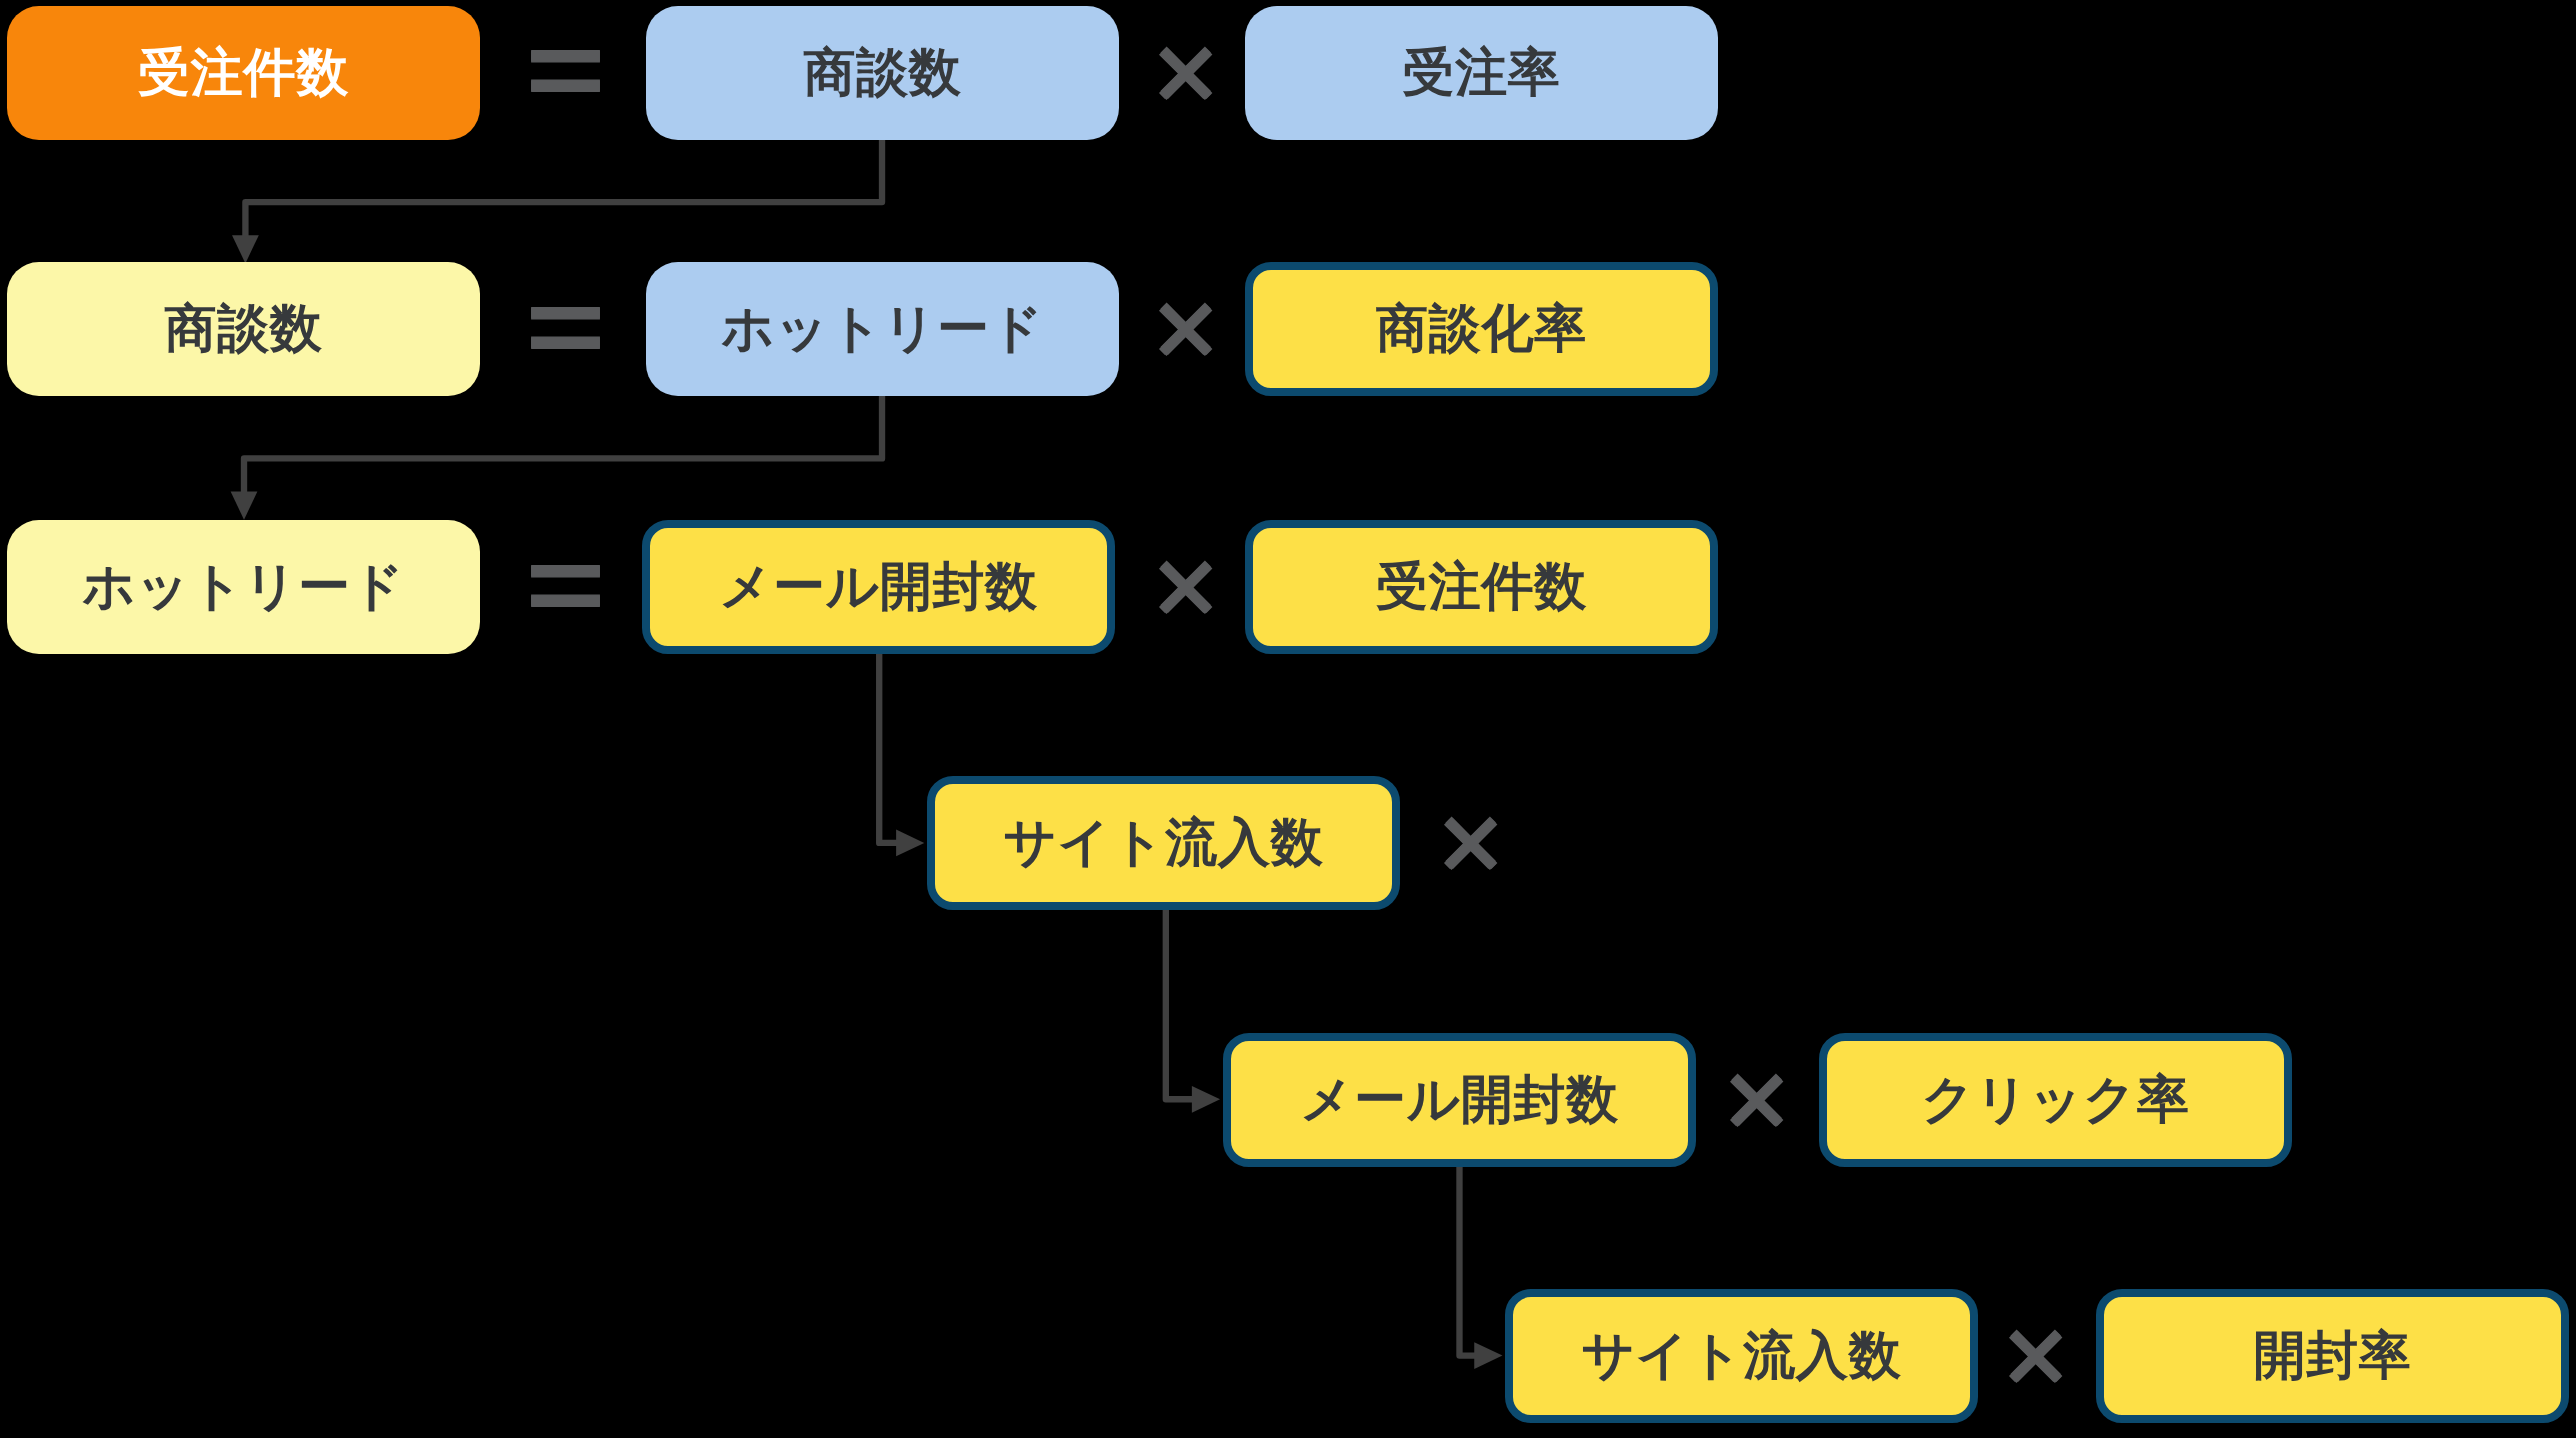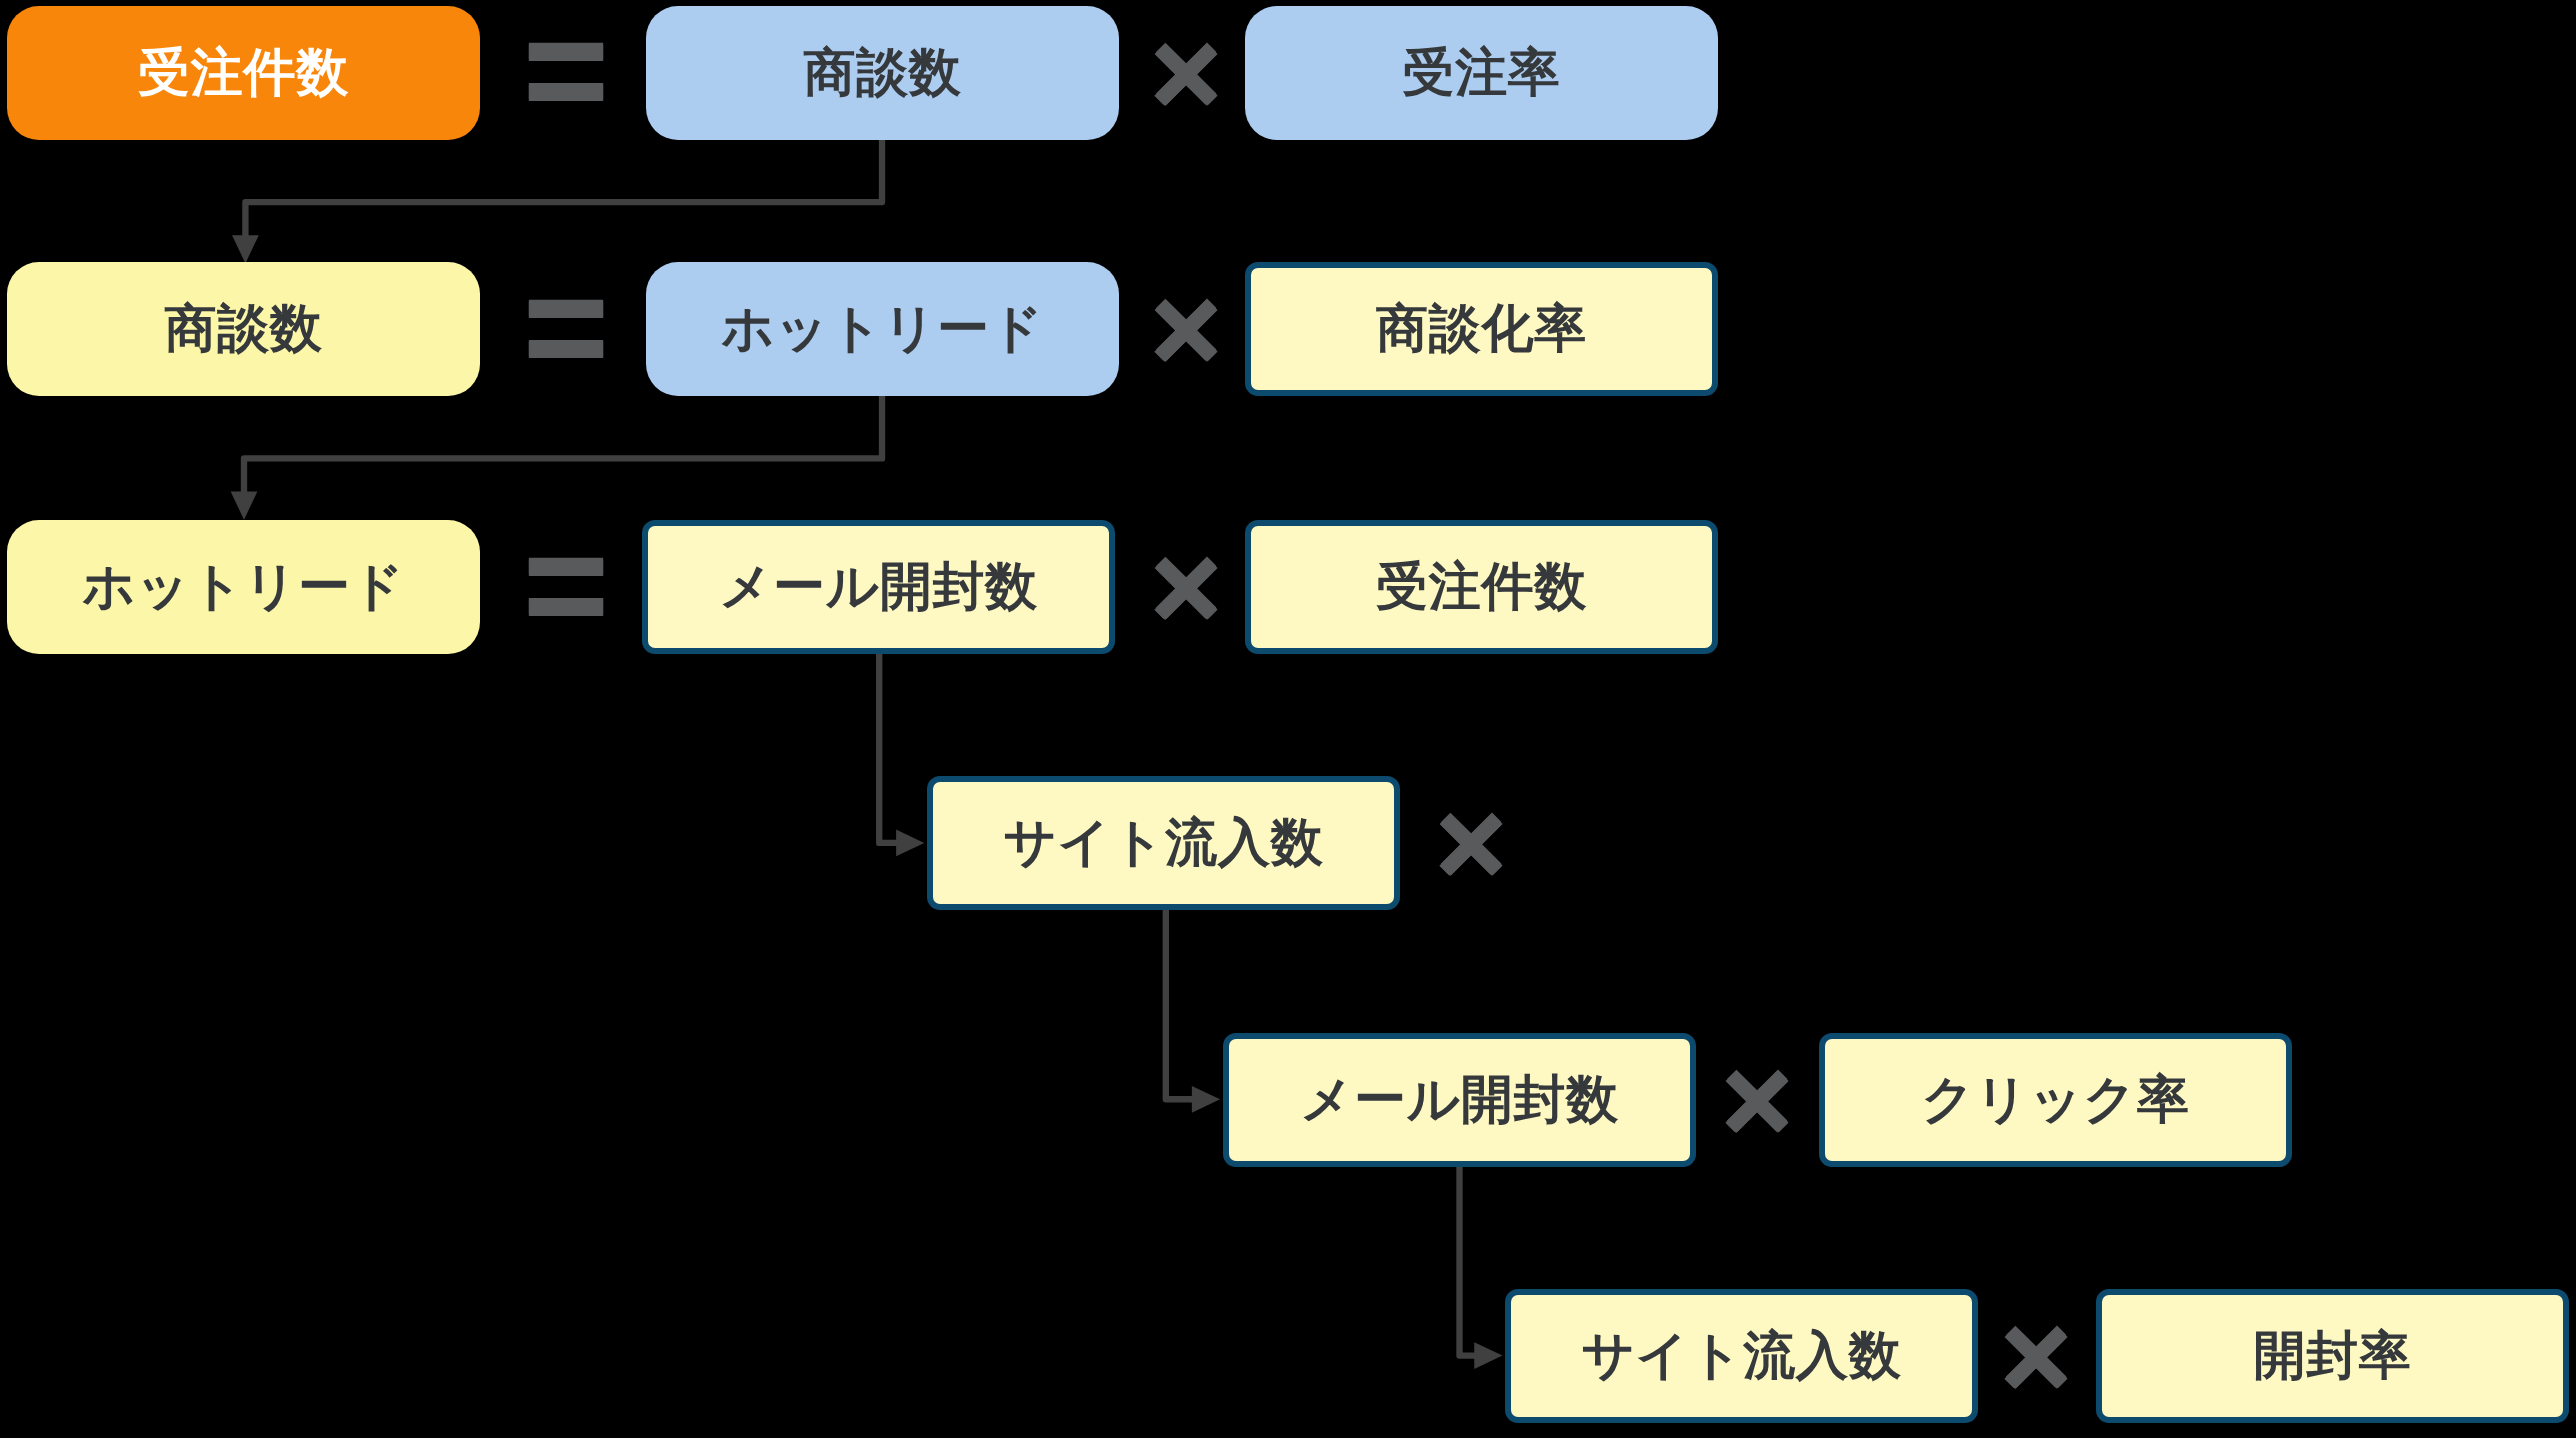--- a/index.html
+++ b/index.html
@@ -1,39 +1,39 @@
 <!DOCTYPE html>
 <html style="font-size:11.3px"><head>
 <meta charset="utf-8">
 <style>
   html,body{margin:0;padding:0;background:#000;}
   .canvas{
     position:relative;
     width:2576px;height:1438px;
     background:#000;
     overflow:hidden;
-    font-family:Liberation Sans, sans-serif;
+    font-family:Liberation Serif, serif;
   }
   .connectors{position:absolute;left:0;top:0;width:2576px;height:1438px;}
 
   .box{
     position:absolute;
     width:473px;height:134px;
     box-sizing:border-box;
     display:flex;align-items:center;justify-content:center;
     font-size:52px;font-weight:700;
     color:#36393C;
     border-radius:32px;
     letter-spacing:0.7px;
     white-space:nowrap;
   }
   .v-orange{background:#F8860B;color:#FFFFFF;}
   .v-blue{background:#ACCCF0;}
   .v-yellow{background:#FCF7A8;}
-  .v-outline{background:#fef9c3;border:6px solid #0c4a6e;border-radius:13px;}
+  .v-outline{background:#fde047;border:8px solid #0c4a6e;border-radius:26px;}
 
   #r1l{left:7px;top:5.6px}   #r1a{left:646px;top:5.6px}   #r1b{left:1245px;top:5.6px}
   #r2l{left:7px;top:262px} #r2a{left:646px;top:262px} #r2b{left:1245px;top:262px}
   #r3l{left:7px;top:520px} #r3a{left:642px;top:520px} #r3b{left:1245px;top:520px}
   #r4a{left:927px;top:776px} #r4b{left:1530px;top:776px}
   #r5a{left:1223px;top:1033px} #r5b{left:1819px;top:1033px}
   #r6a{left:1505px;top:1289px} #r6b{left:2096px;top:1289px}
 
   .op{
     position:absolute;

